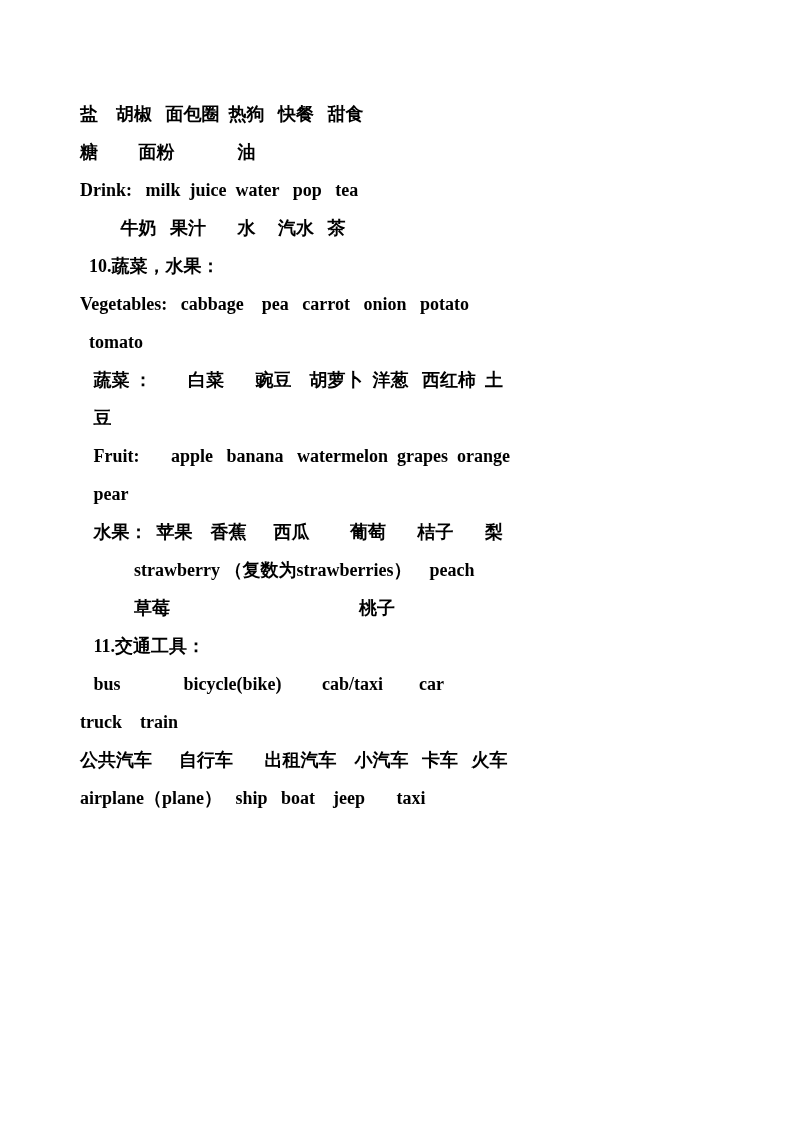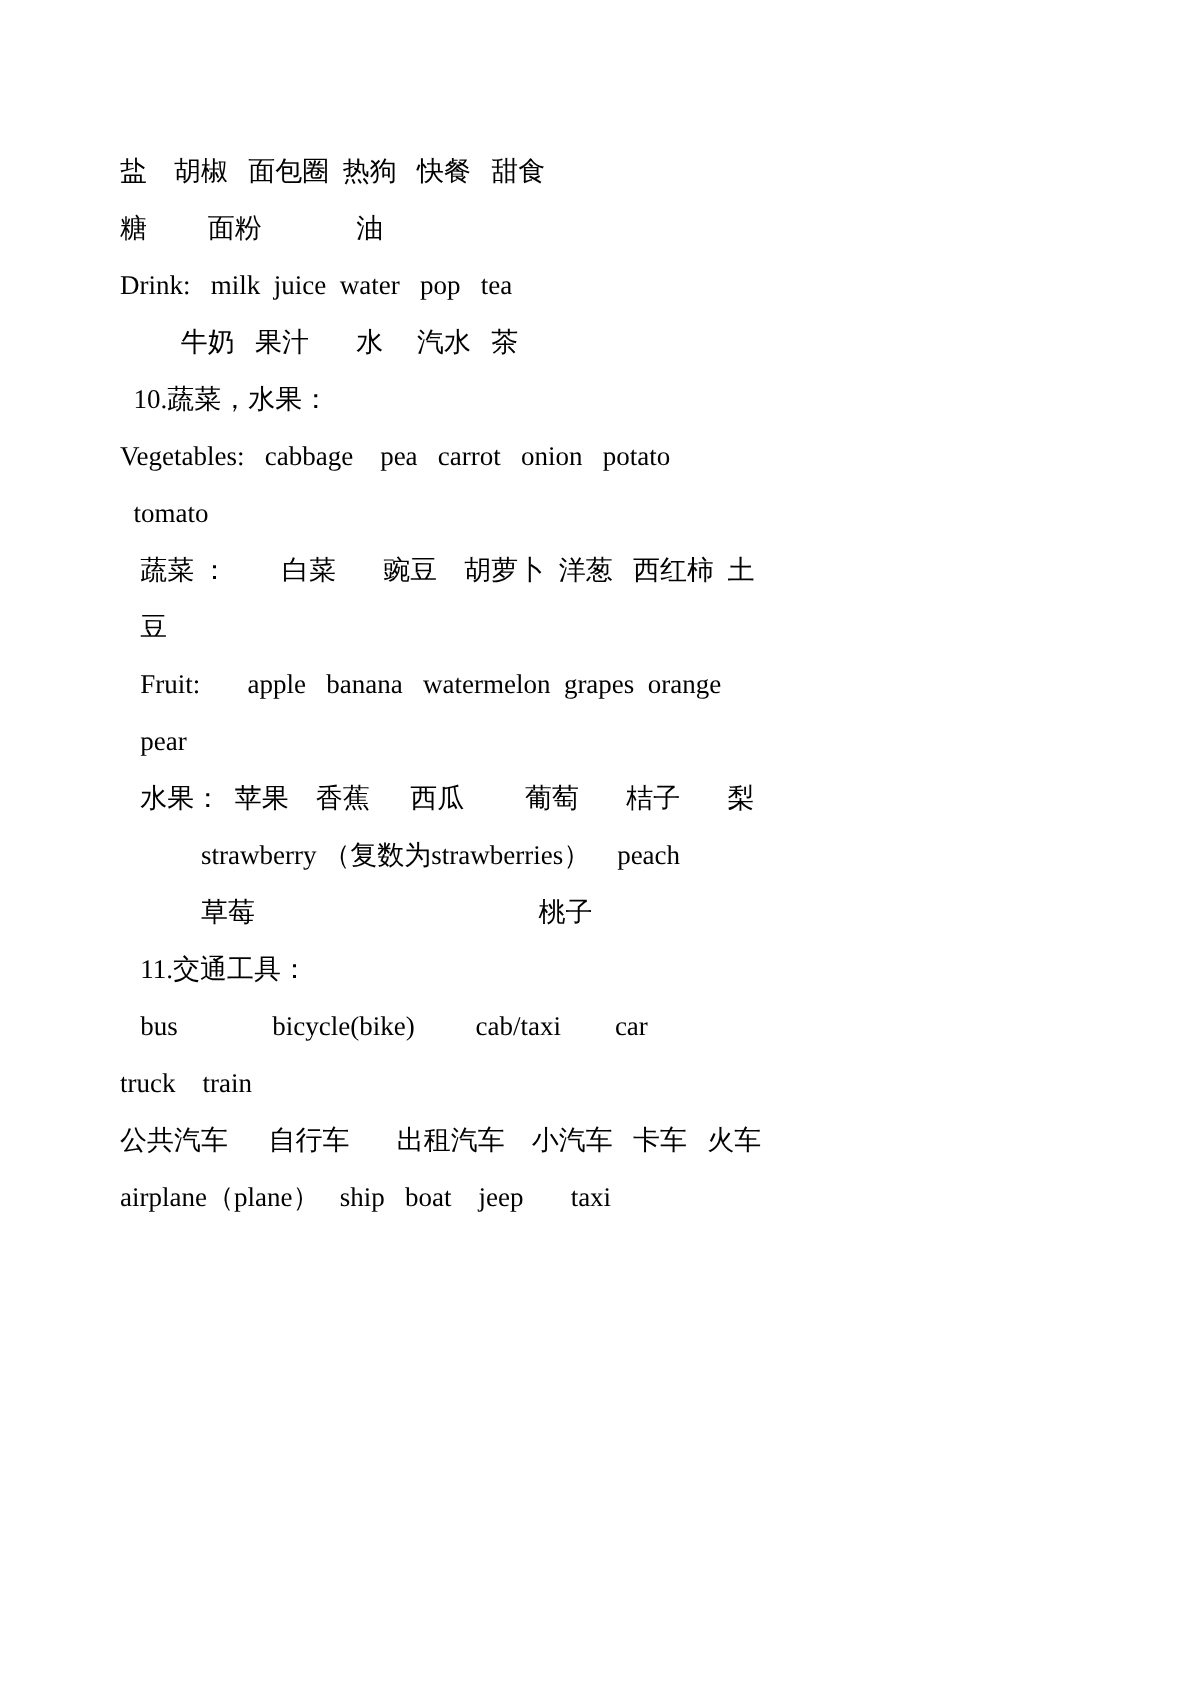--- a/index.html
+++ b/index.html
@@ -17,20 +17,21 @@
       color: #000000;
       padding: 60px 80px;
       line-height: 1.8;
     }
 
     .content-block {
       white-space: pre-wrap;
       word-break: break-word;
       font-size: 18px;
       line-height: 2.0;
+      font-weight: bold;
     }
 
     .line {
       display: block;
       margin-bottom: 2px;
     }
   </style>
 </head>
 <body>
 

